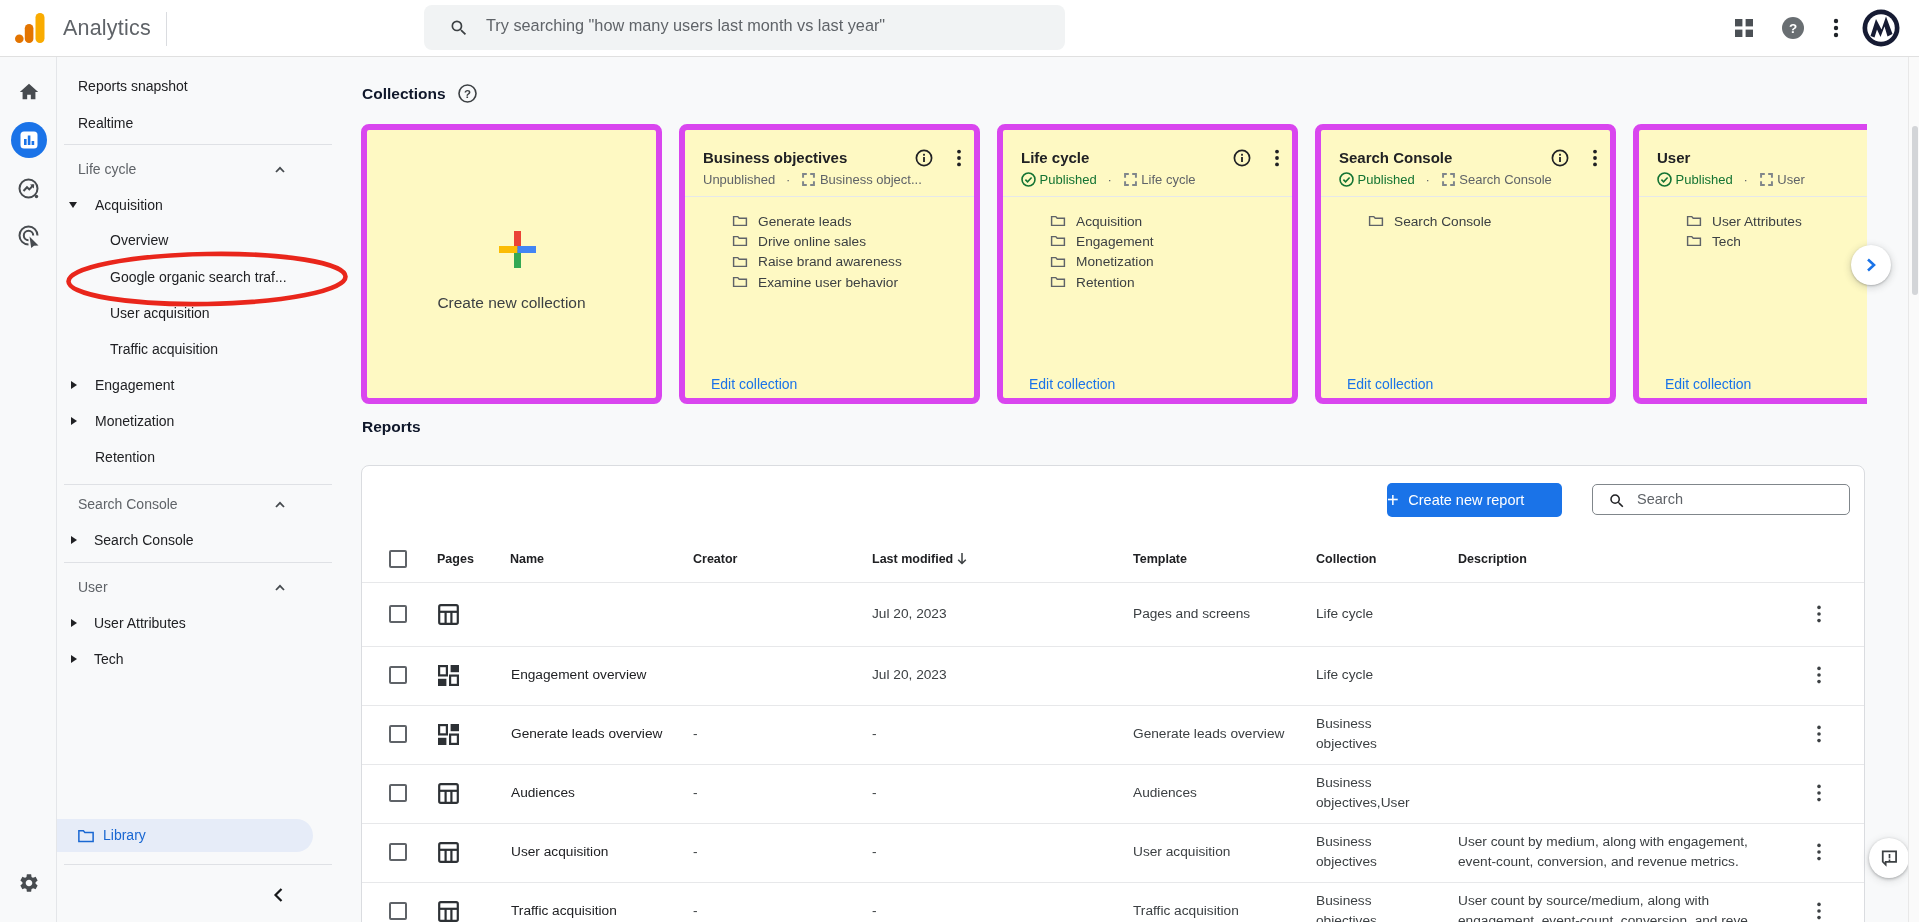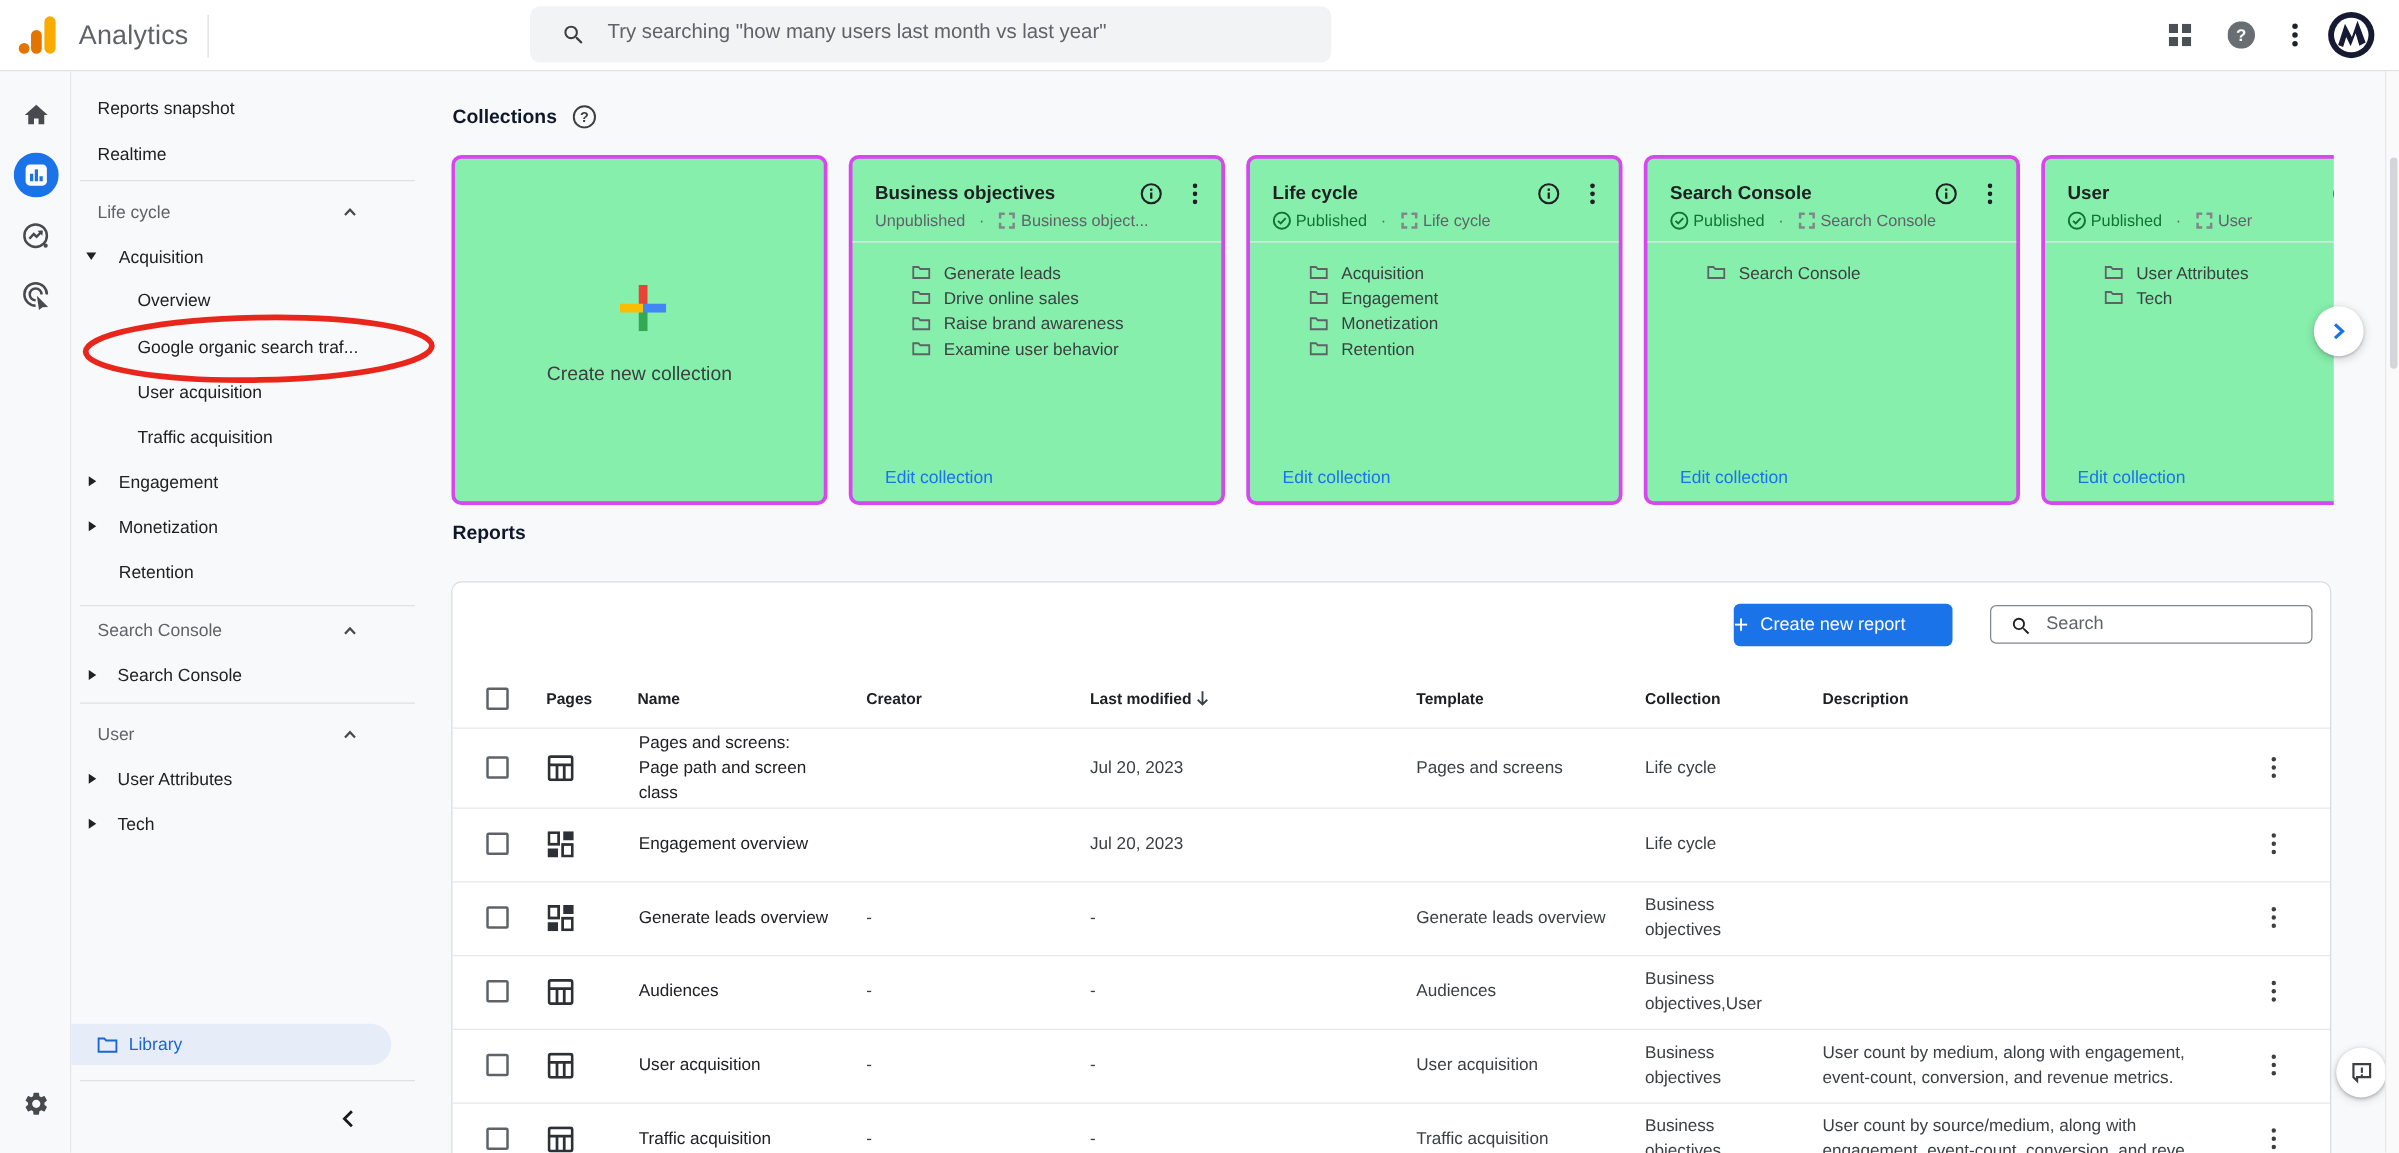--- a/index.html
+++ b/index.html
@@ -33,22 +33,22 @@
   #library-pill { position:absolute; left:0px; top:762px; width:256px; height:33px;
     background:#e6ecf8; border-radius:0 17px 17px 0; }
   #library-pill span { position:absolute; left:46px; top:8px; color:#1967d2; font-size:14px; font-weight:500; }
 
   
   #main { position:absolute; left:348px; top:57px; width:1571px; height:865px; background:#f8f9fa; }
   .h-sec { font-size:15.5px; font-weight:700; color:#0f172a; }
 
   
   #cards-vp { position:absolute; left:13px; top:67px; width:1506px; height:282px; overflow:hidden; }
-  .card { position:absolute; top:0; width:301px; height:280px; background:#86efac;
-    border:3px solid #d946ef; border-radius:8px; }
+  .card { position:absolute; top:0; width:301px; height:280px; background:#fef9c3;
+    border:6px solid #d946ef; border-radius:8px; }
   .card .title { position:absolute; left:18px; top:19px; font-size:15px; font-weight:700; color:#202124; }
   .card .status { position:absolute; left:18px; top:42px; height:16px; font-size:13px; color:#5f6368; white-space:nowrap; }
   .card .hr { position:absolute; left:0; top:66px; width:100%; height:1px; background:#e6e8ea; }
   .card .items { position:absolute; left:19px; top:81px; }
   .card .item { height:20.3px; font-size:13.7px; color:#3c4043; white-space:nowrap;padding-left:28px; }
   .card .edit { position:absolute; left:26px; top:246px; color:#1a73e8; font-size:14px; font-weight:500; }
   .ci { position:absolute; top:11px; }
   .pub { color:#137333; }
 
   
@@ -408,21 +408,20 @@
     <div class="rl" style="top:180px;"></div>
     <div class="rl" style="top:239px;"></div>
     <div class="rl" style="top:298px;"></div>
     <div class="rl" style="top:357px;"></div>
     <div class="rl" style="top:416px;"></div>
 
     <div class="chk" style="left:27px; top:139px;"></div>
     <svg class="abs" style="left:76px; top:138px;" width="21" height="21">
         <use href="#sym-tbl"></use>
       </svg>
-    <div class="cell cname" style="left:149px; top:118px;">Pages and screens:<br>Page path and screen<br>class</div>
     <div class="cell" style="left:510px; top:138px;">Jul 20, 2023</div>
     <div class="cell" style="left:771px; top:138px;">Pages and screens</div>
     <div class="cell" style="left:954px; top:138px;">Life cycle</div>
     <svg class="abs" style="left:1455px; top:139px;" width="4" height="18">
         <use href="#sym-rdots"></use>
       </svg>
 
     <div class="chk" style="left:27px; top:200px;"></div>
     <svg class="abs" style="left:76px; top:199px;" width="21" height="21">
         <use href="#sym-dash"></use>

